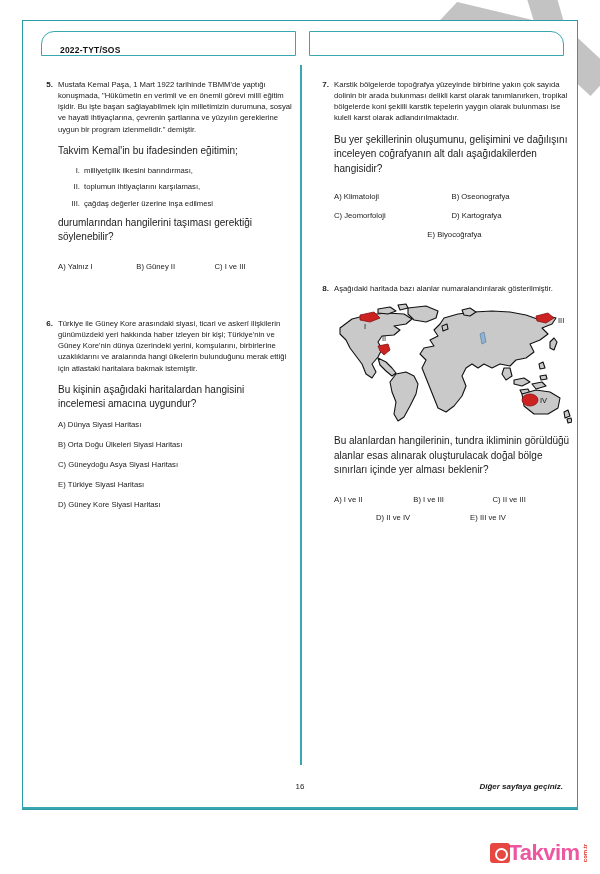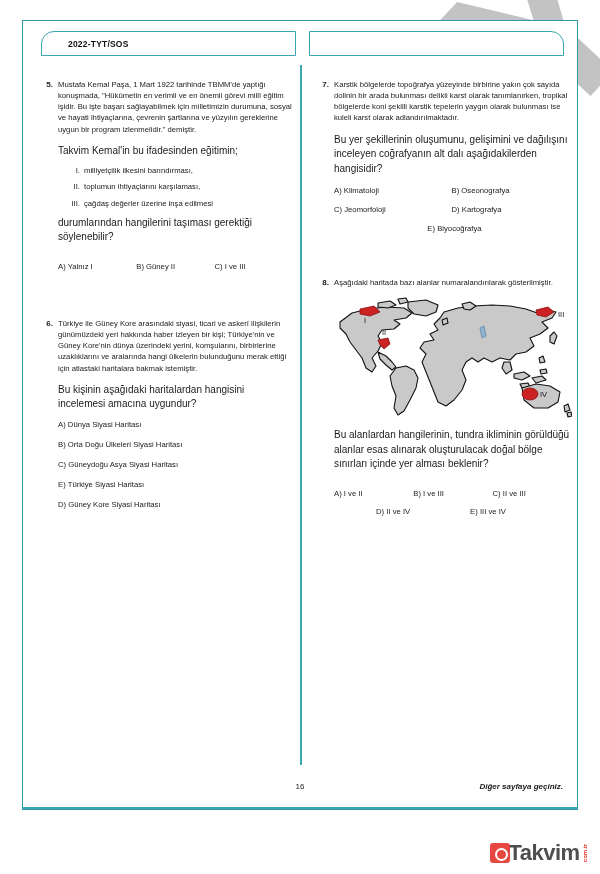--- a/index.html
+++ b/index.html
@@ -32,22 +32,22 @@
     top: 10px;
     height: 25px;
     border: 1.5px solid #3aa6b0;
     background: #fff;
   }
   .hdr-left {
     left: 18px;
     width: 255px;
     border-top-left-radius: 13px;
     display: flex;
-    align-items: center;
-    padding-left: 26px;
+    align-items: flex-end;
+    padding-left: 18px;
   }
   .hdr-right {
     left: 286px;
     width: 255px;
     border-top-right-radius: 13px;
   }
   .hdr-code {
     font-size: 8.5px;
     font-weight: bold;
     letter-spacing: .2px;
@@ -142,21 +142,21 @@
     padding-left: 42px;
   }
   .opts-row2-ind .opt { width: 48%; font-size: 7.7px; }
   .opt-center {
     margin-top: 8px;
     text-align: center;
     font-size: 7.7px;
     padding-left: 6px;
   }
   .opts-grid2 {
-    margin-top: 10px;
+    margin-top: 16px;
   }
   .opts-grid2 .r {
     display: flex;
     margin-bottom: 10px;
   }
   .opts-grid2 .opt {
     width: 50%;
     font-size: 7.7px;
   }
 
@@ -252,21 +252,21 @@
     content: "";
     position: absolute;
     left: 5px; top: 5px;
     width: 9px; height: 9px;
     border: 2px solid #fff;
     border-radius: 50%;
   }
   .logo-text {
     font-size: 22px;
     font-weight: bold;
-    color: #404040;
+    color: #ec4899;
     letter-spacing: -.5px;
     font-family: "Liberation Sans", sans-serif;
   }
   .logo-tld {
     font-size: 6px;
     color: #e2231a;
     font-weight: bold;
     transform: rotate(-90deg);
     margin-left: -4px;
     white-space: nowrap;

